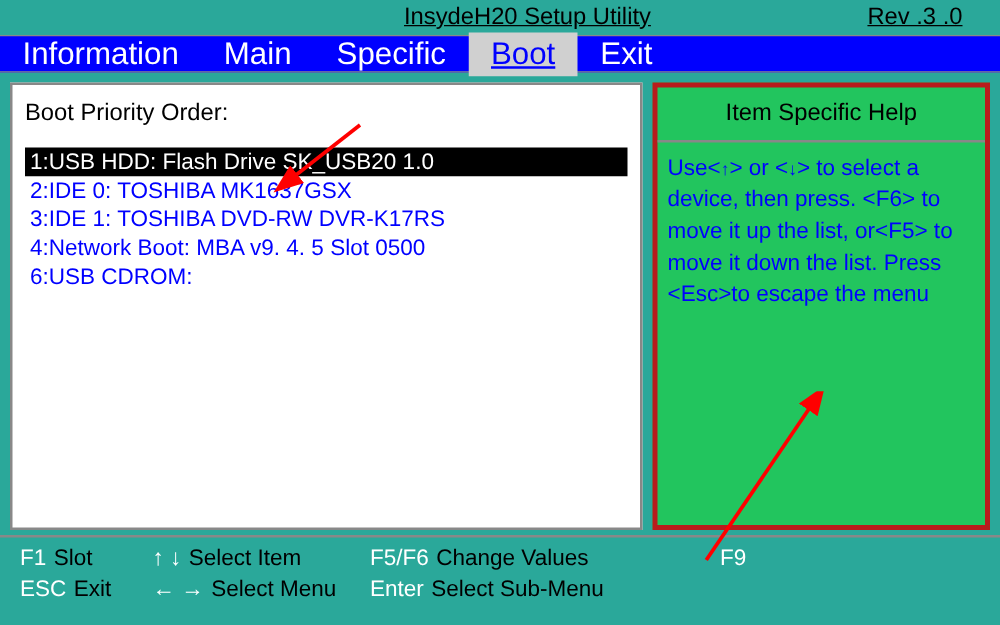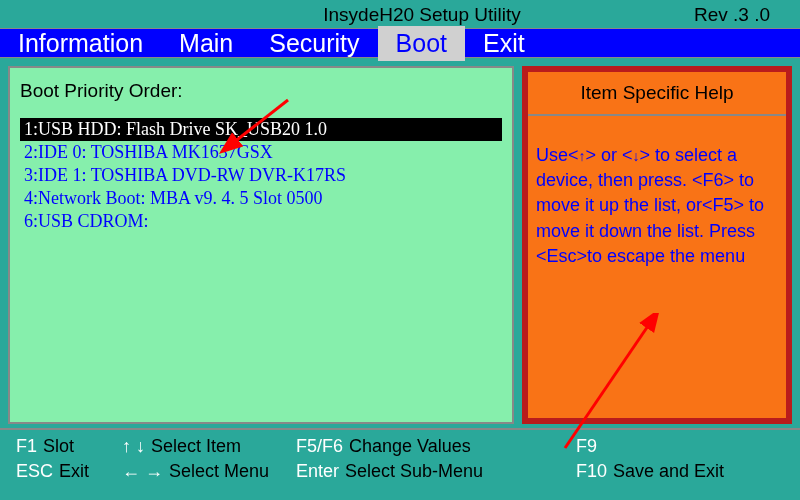--- a/index.html
+++ b/index.html
@@ -11,23 +11,24 @@
       width: 800px;
       height: 500px;
       font-family: Arial, sans-serif;
       font-size: 18px;
       background: #2aa89a;
       overflow: hidden;
       position: relative;
     }
     .header {
       display: flex;
-      align-items: flex-end;
+      align-items: center;
       padding: 2px 10px;
       height: 28px;
+      text-decoration: underline;
     }
     .header-title {
       flex: 1;
       text-align: center;
       color: #000;
       font-size: 19px;
       padding-left: 140px;
     }
     .header-rev {
       color: #000000;
@@ -44,48 +45,48 @@
     }
     .menu-item {
       color: #fff;
       padding: 3px 18px;
       font-size: 25px;
       cursor: pointer;
     }
     .menu-item.active {
       background: #d0d0d0;
       color: #0000ff;
+      text-decoration: underline;
     }
     .content-area {
       display: flex;
       padding: 8px 8px 4px 8px;
       gap: 8px;
       height: 370px;
     }
     .left-panel {
       flex: 1;
-      background: #86efac;
+      background: #ffffff;
       border: 2px solid #888;
       padding: 12px 10px;
     }
     .right-panel {
       width: 270px;
-      background: #f97316;
-      border: 6px solid #b91c1c;
+      background: #22c55e;
+      border: 4px solid #b91c1c;
       display: flex;
       flex-direction: column;
     }
     .section-title {
       color: #000;
       font-size: 19px;
       margin-bottom: 16px;
     }
     .boot-list {
       list-style: none;
-      font-family: Liberation Serif, serif;
     }
     .boot-item {
       color: #0000ff;
       font-size: 18px;
       padding: 1px 4px;
       cursor: pointer;
     }
     .boot-item.selected {
       background: #000;
       color: #fff;
@@ -95,21 +96,20 @@
       color: #000;
       font-size: 19px;
       padding: 10px 0;
       border-bottom: 2px solid #888;
     }
     .help-body {
       color: #0000ff;
       font-size: 18px;
       padding: 8px 8px;
       line-height: 1.4;
-      margin-top: 19px;
     }
     .help-body .arrow {
       font-size: 14px;
     }
     .footer {
       background: #2aa89a;
       padding: 4px 16px 8px 16px;
       display: flex;
       flex-wrap: wrap;
       font-size: 18px;
@@ -153,21 +153,21 @@
 <body>
 
 <div class="header">
   <div class="header-title">InsydeH20  Setup  Utility</div>
   <div class="header-rev">Rev .3 .0</div>
 </div>
 
 <div class="menu-bar">
   <div class="menu-item">Information</div>
   <div class="menu-item">Main</div>
-  <div class="menu-item">Security</div>
+  <div class="menu-item">Specific</div>
   <div class="menu-item active">Boot</div>
   <div class="menu-item">Exit</div>
 </div>
 
 <div class="content-area">
   <div class="left-panel">
     <div class="section-title">Boot Priority Order:</div>
     <ul class="boot-list">
       <li class="boot-item selected">1:USB HDD:  Flash Drive  SK_USB20  1.0</li>
       <li class="boot-item">2:IDE 0: TOSHIBA MK1637GSX</li>
@@ -208,24 +208,20 @@
       <span class="flabel">Exit</span>
     </div>
     <div class="footer-group" style="width:180px">
       <span class="footer-arrows">← →</span>
       <span class="flabel">Select Menu</span>
     </div>
     <div class="footer-group" style="width:280px">
       <span class="fkey">Enter</span>
       <span class="flabel">Select   Sub-Menu</span>
     </div>
-    <div class="footer-group">
-      <span class="fkey">F10</span>
-      <span class="flabel">Save and Exit</span>
-    </div>
   </div>
 </div>
 
 <svg class="red-arrow arrow1" width="80" height="60">
   <defs>
     <marker id="ah1" markerWidth="10" markerHeight="10" refX="2" refY="3" orient="auto">
       <path d="M0,0 L0,6 L8,3 z" fill="#ff0000"></path>
     </marker>
   </defs>
   <line x1="70" y1="5" x2="15" y2="48" stroke="#ff0000" stroke-width="3" marker-end="url(#ah1)"></line>

